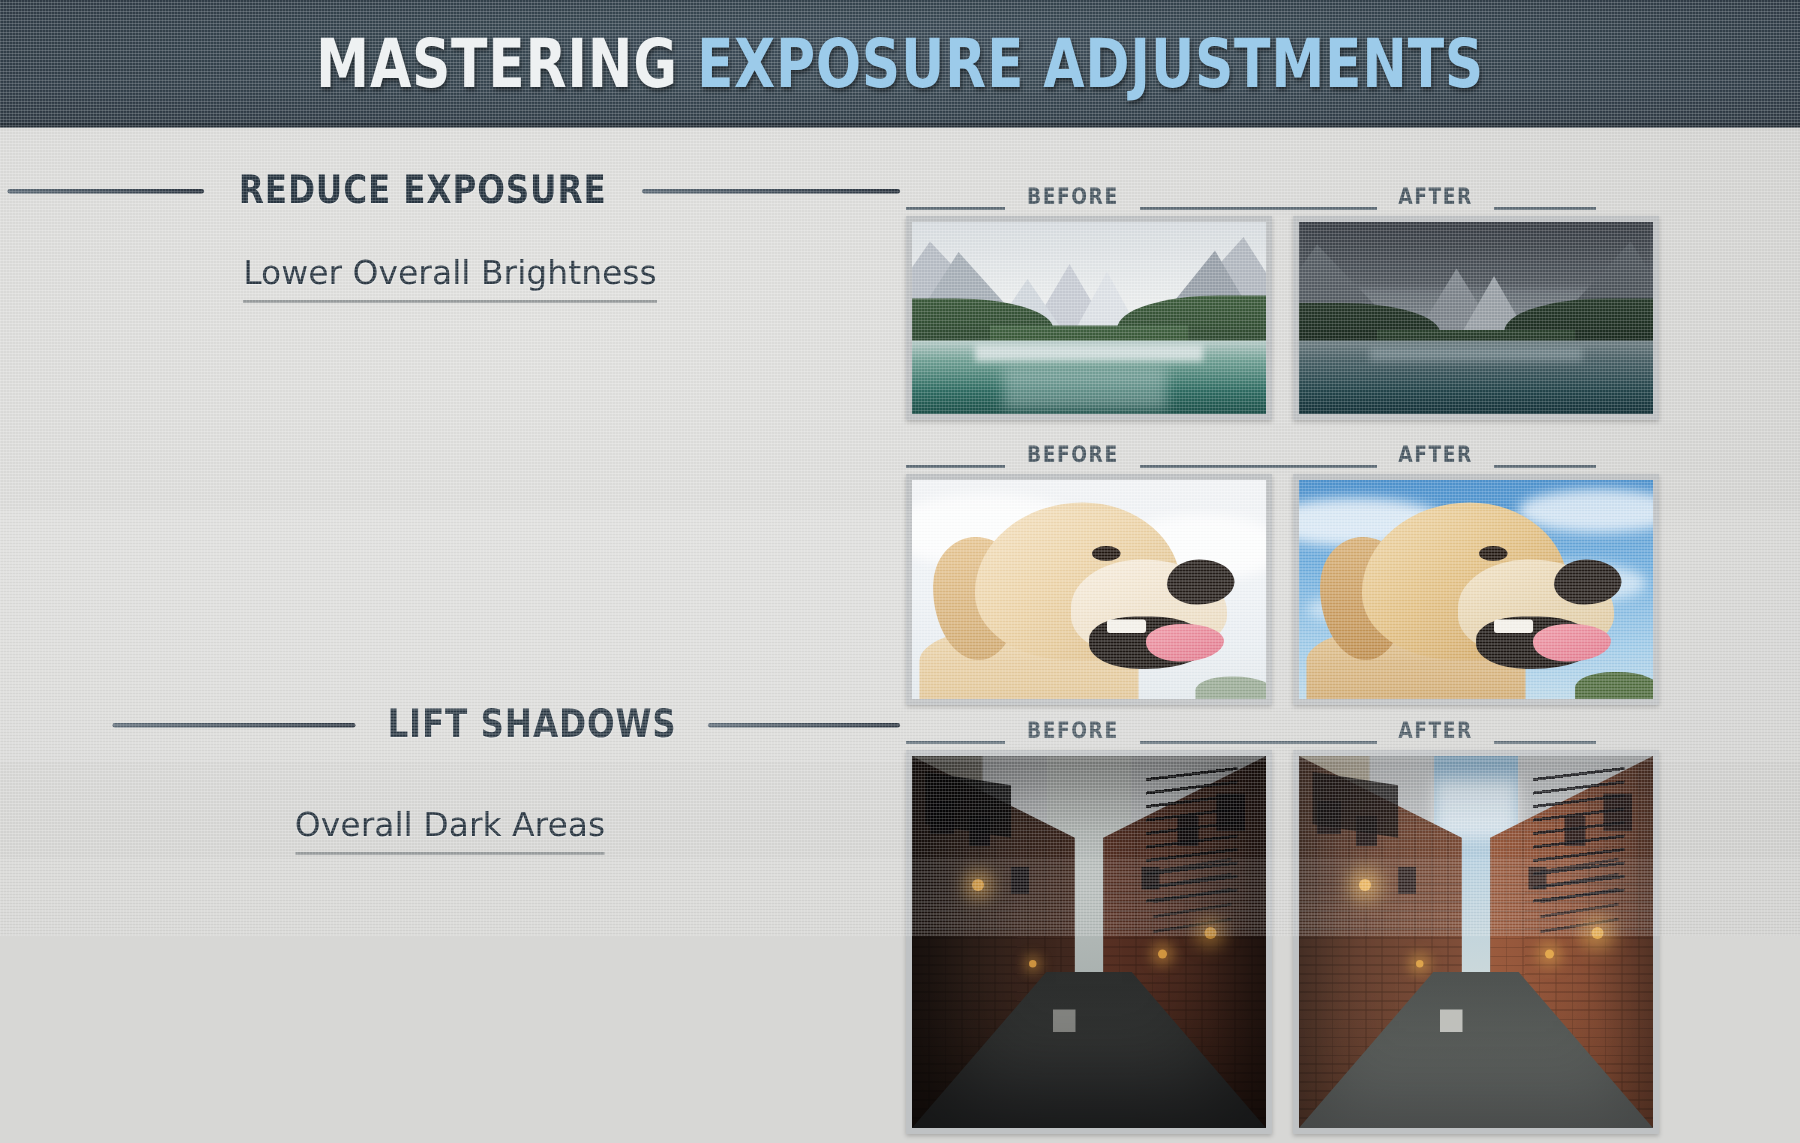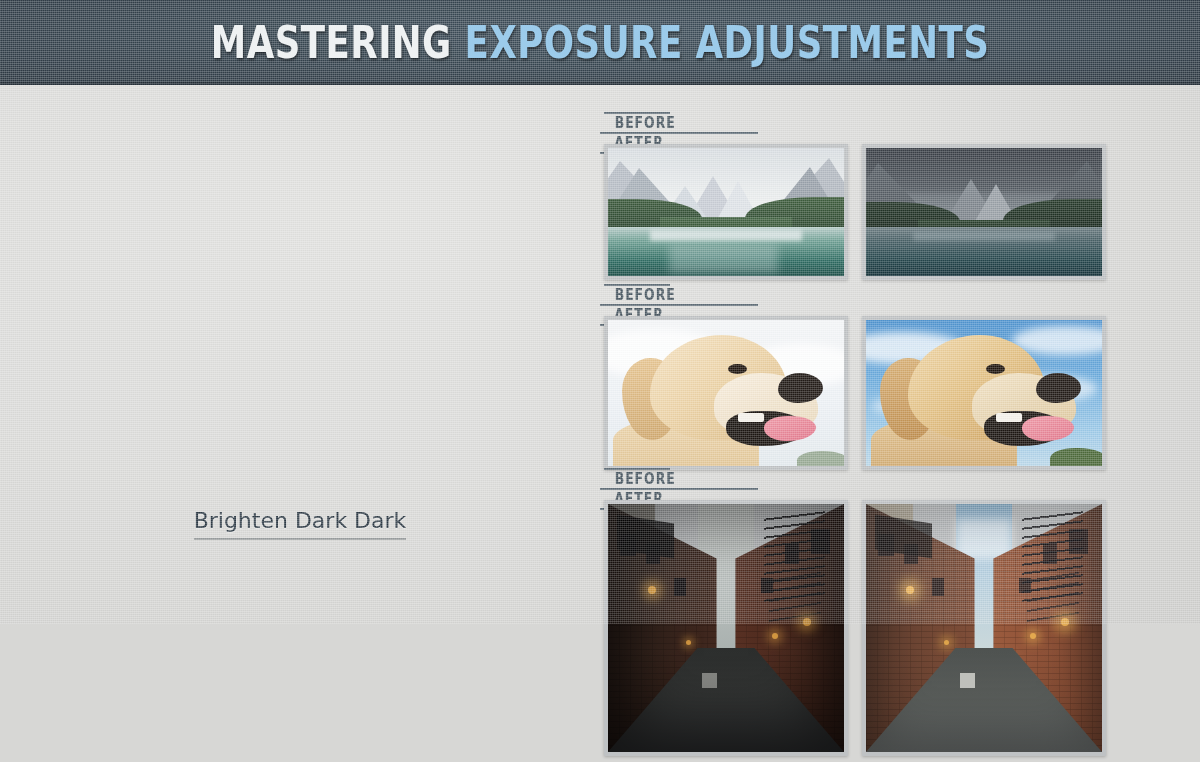--- a/index.html
+++ b/index.html
@@ -142,22 +142,21 @@
   .img-col {
     position: absolute;
     top: 0;
     left: 600px;
     width: 600px;
   }
   .ba-labels {
     position: relative;
     height: 28px;
     display: flex;
-    align-items: flex-start;
-    flex-direction: column;
+    align-items: flex-end;
   }
   .ba-label {
     font-family: "DejaVu Sans Condensed", "Liberation Sans Narrow", "Liberation Sans", sans-serif;
     font-size: 15px;
     font-weight: bold;
     letter-spacing: 1.1px;
     color: #4b5963;
     white-space: nowrap;
     transform: scaleX(.92);
   }
@@ -271,20 +270,28 @@
 
   <div id="header">
     <div id="title">
       <span class="t-light">MASTERING</span><span class="t-light">&nbsp;</span><span class="t-blue">EXPOSURE ADJUSTMENTS</span>
     </div>
   </div>
 
   <div class="row" id="row-1">
 
     <div class="left-col">
+      <div class="head-line">
+        <div class="rule rule-left"></div>
+        <div class="section-title">REDUCE EXPOSURE</div>
+        <div class="rule rule-right"></div>
+      </div>
+      <div class="sub-wrap">
+        <div class="subtitle">Lower Overall Brightness</div>
+      </div>
     </div>
 
     <div class="img-col">
       <div class="ba-labels">
         <div class="mini-rule" style="width:66px;margin-left:4px;"></div>
         <div class="ba-label" style="margin:0 12px;">BEFORE</div>
         <div class="mini-rule" style="width:158px;"></div>
         <div class="ba-label" style="margin:0 12px;">AFTER</div>
         <div class="mini-rule" style="width:68px;"></div>
       </div>
@@ -401,22 +408,27 @@
             </div>
           </div>
         </div>
       </div>
     </div>
   </div>
 
   <div class="row" id="row-3">
 
     <div class="left-col">
+      <div class="head-line">
+        <div class="rule rule-left" style="width:162px;"></div>
+        <div class="section-title">LIFT SHADOWS</div>
+        <div class="rule rule-right" style="width:128px;"></div>
+      </div>
       <div class="sub-wrap">
-        <div class="subtitle">Brighten Dark Dark</div>
+        <div class="subtitle">Overall Dark Areas</div>
       </div>
     </div>
 
     <div class="img-col">
       <div class="ba-labels">
         <div class="mini-rule" style="width:66px;margin-left:4px;"></div>
         <div class="ba-label" style="margin:0 12px;">BEFORE</div>
         <div class="mini-rule" style="width:158px;"></div>
         <div class="ba-label" style="margin:0 12px;">AFTER</div>
         <div class="mini-rule" style="width:68px;"></div>

